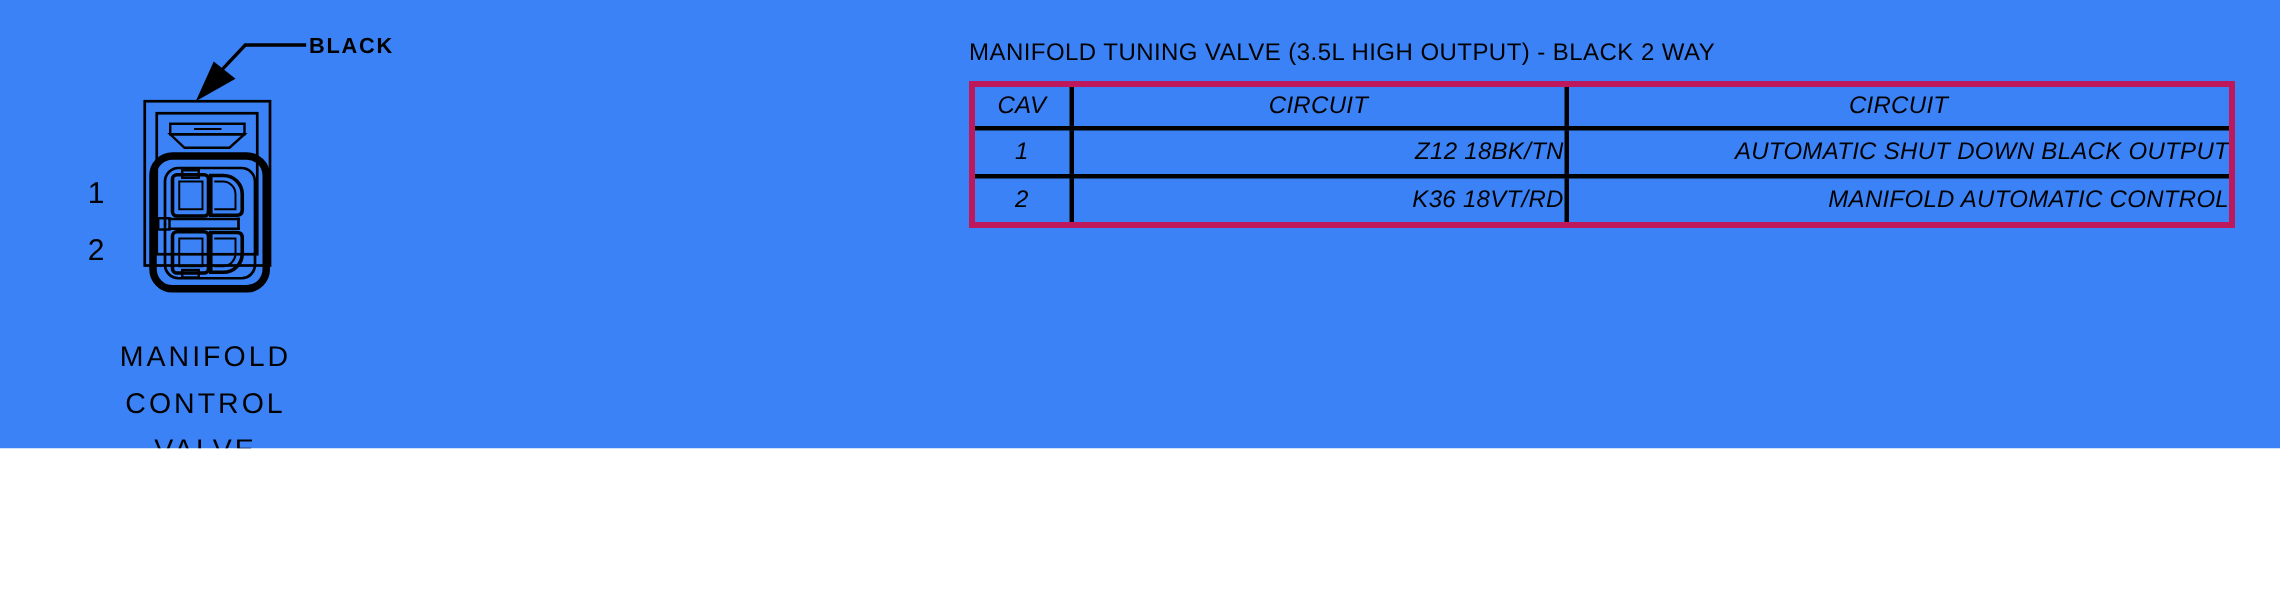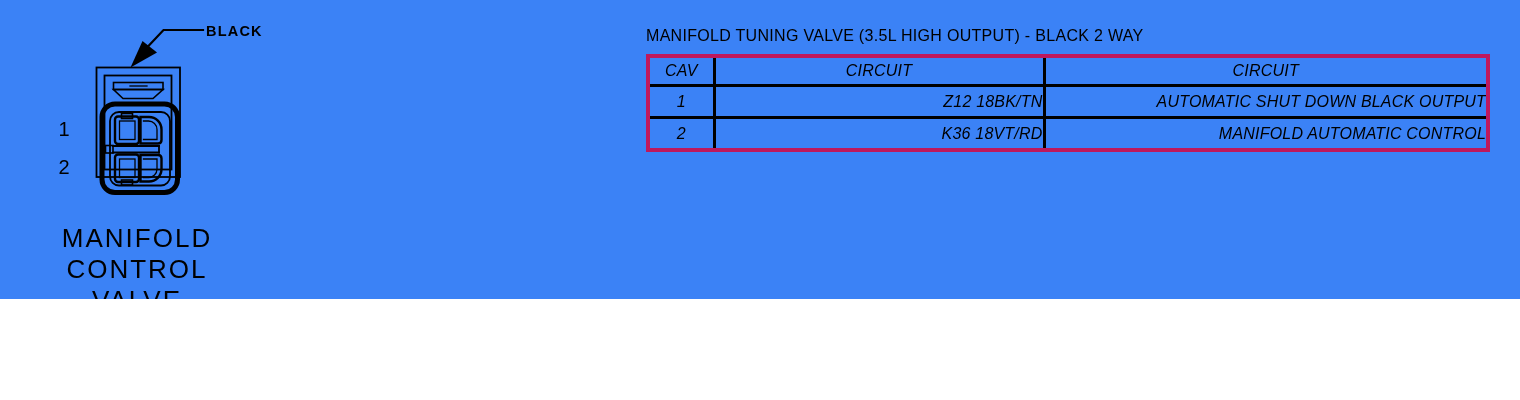--- a/index.html
+++ b/index.html
@@ -39,21 +39,21 @@
     font-weight: 400;
   }
   #pin-1 { top: 118px; }
   #pin-2 { top: 156px; }
   .figure-caption {
     position: absolute;
     left: 43px;
     top: 223px;
     width: 188px;
     text-align: center;
-    font-size: 26px;
+    font-size: 19px;
     line-height: 31px;
     letter-spacing: 2px;
     white-space: nowrap;
   }
 
   
   .table-wrap {
     position: absolute;
     left: 646px;
     top: 27px;

